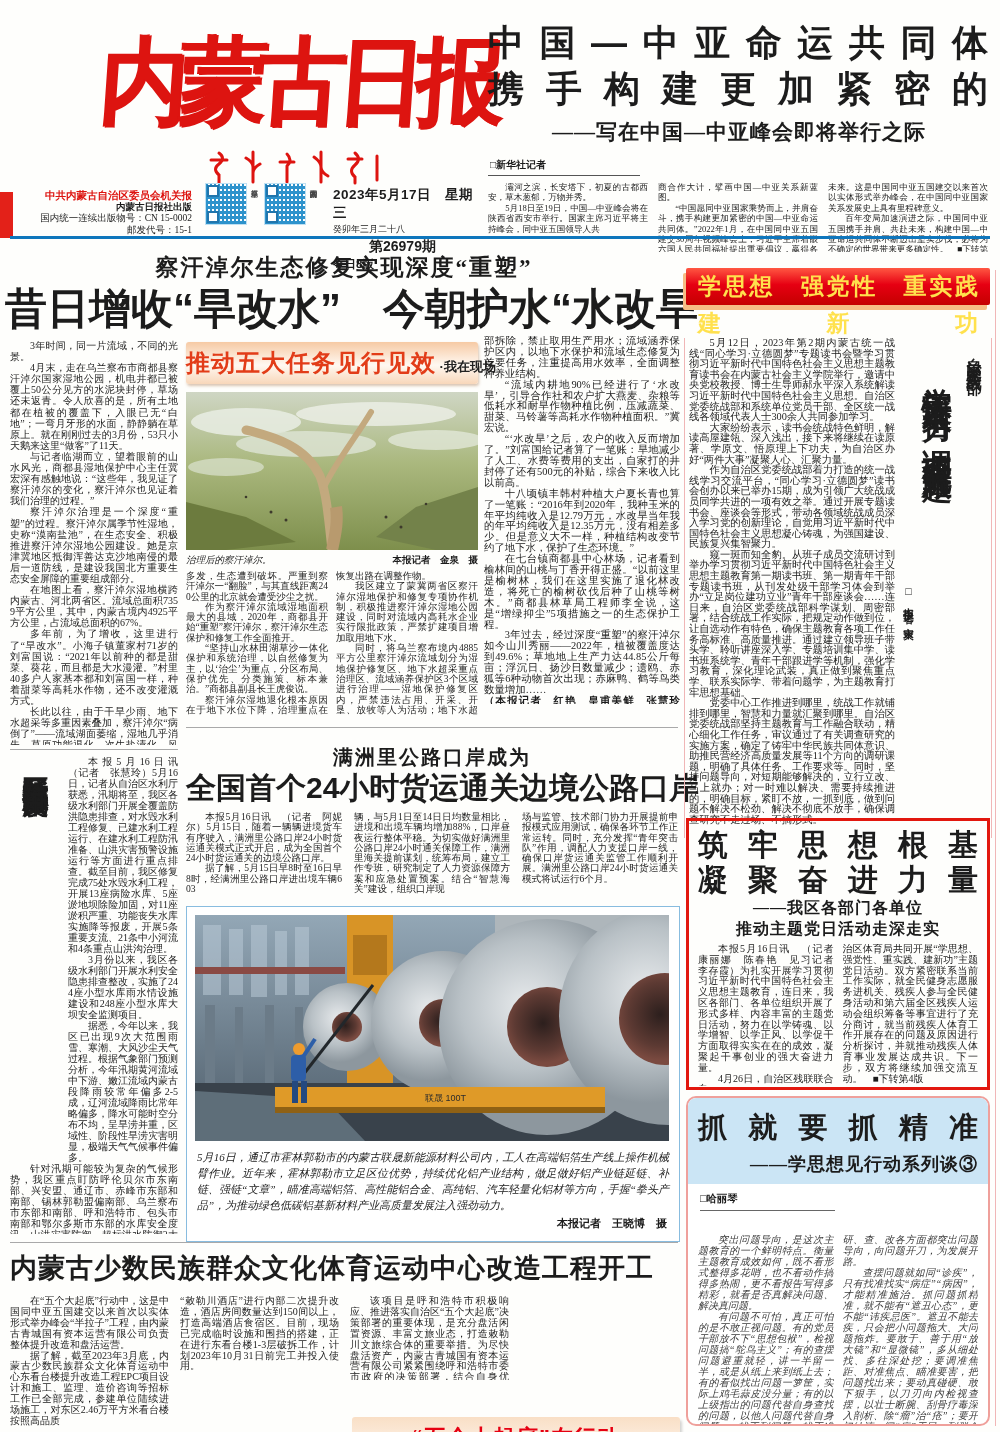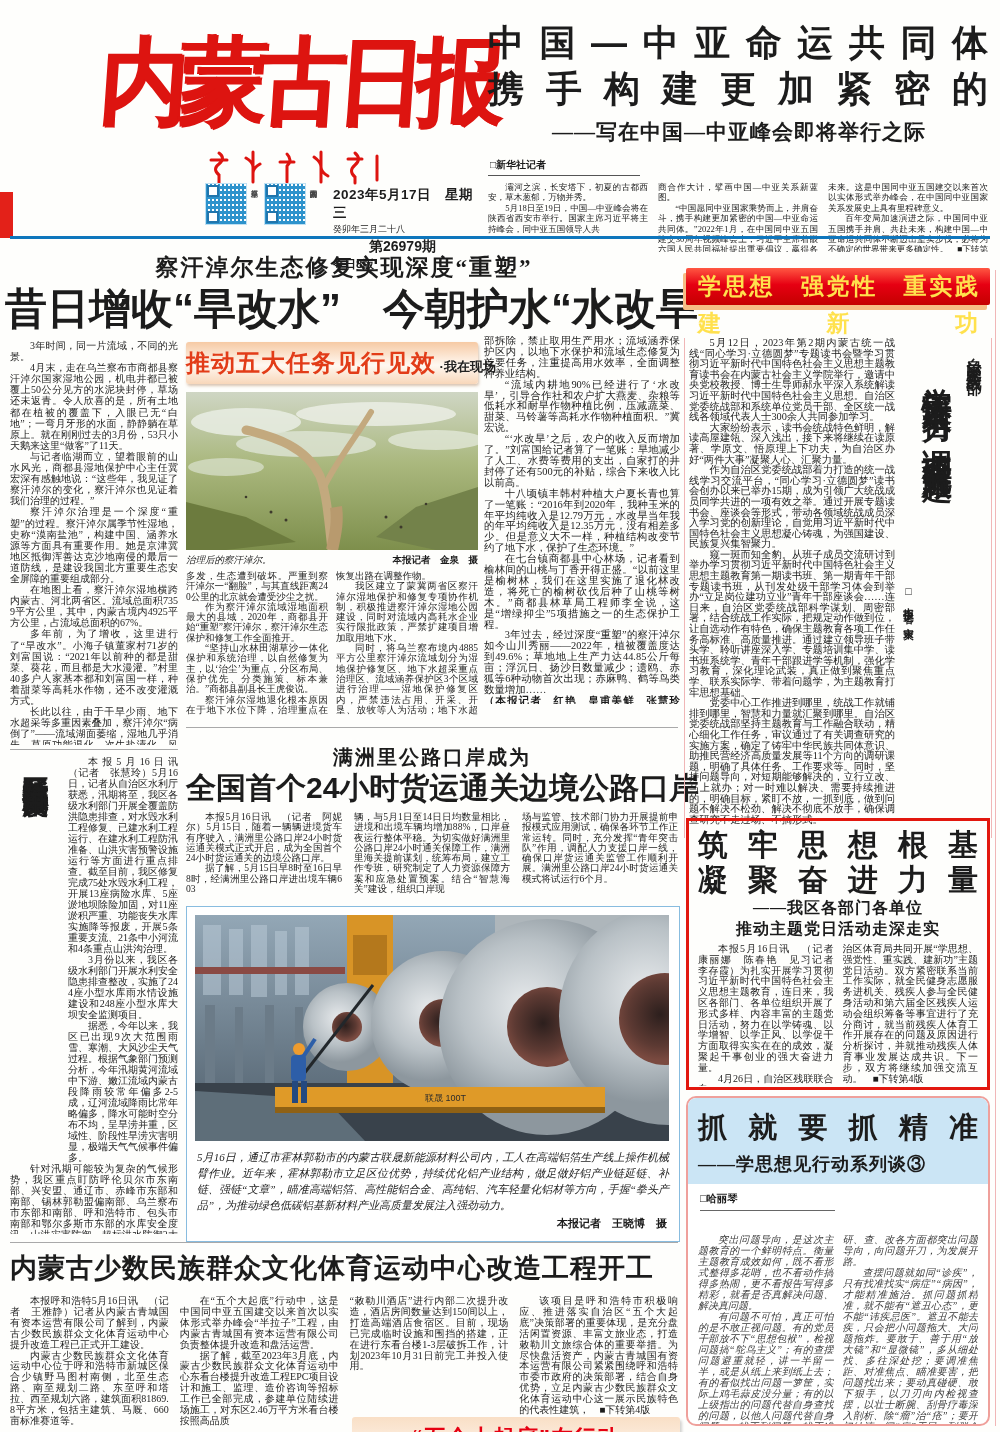--- a/index.html
+++ b/index.html
@@ -89,21 +89,21 @@
   #tz-head{width:42px;font-size:30px;font-weight:900;letter-spacing:4px;padding-top:26px;}
   #tz-kicker{width:26px;font-size:15px;font-weight:bold;padding-top:8px;letter-spacing:3px;}
   #zl{left:686px;top:818px;width:304px;height:272px;border:3px solid #e2170e;box-sizing:border-box;padding:6px 9px;}
   .zl-h{font-size:30px;font-weight:900;line-height:35px;}
   .zl-sub{font-size:16px;font-weight:bold;text-align:center;line-height:21px;letter-spacing:1px;}
   #zl-cols{display:flex;gap:9px;margin-top:5px;}
   #zl-cols>div{width:139px;height:142px;font-size:10px;line-height:10.8px;}
   #zh{left:686px;top:1096px;width:304px;height:330px;border:2px solid #efa09b;border-radius:10px;box-sizing:border-box;background:#fff;overflow:hidden;}
   #zh-head-bg{background:#cbe5f5;padding:10px 10px 8px;border-radius:8px 8px 0 0;}
   #zh-h{font-size:29px;font-weight:900;}
-  #zh-sub{font-size:18px;font-weight:bold;text-align:left;margin-top:4px;letter-spacing:1px;}
+  #zh-sub{font-size:18px;font-weight:bold;text-align:right;margin-top:4px;letter-spacing:1px;}
   #zh-byline{font-size:10.5px;font-weight:bold;border-bottom:1px solid #666;width:135px;margin:8px 0 23px 12px;padding-bottom:4px;}
   #zh-cols{display:flex;gap:9px;padding:0 10px;}
   #zh-cols>div{width:138px;height:196px;font-size:10px;line-height:11px;font-style:italic;color:#3a3a3a;}
   #pink-line{left:995px;top:270px;width:1px;height:1156px;background:#f0b6b6;}
 </style>
 </head>
 <body>
 
 <div id="page">
 
@@ -115,20 +115,26 @@
         <path d="M14 3 q7 5 0 11 q-7 5 0 11 v8"></path>
           <path d="M6 10 h16"></path>
         <path d="M48 2 v30 M41 8 q7 4 7 9 M55 14 q-7 4 -7 9"></path>
         <path d="M82 4 q6 6 0 12 v16 M75 12 h14"></path>
         <path d="M116 2 v30 M109 7 q7 5 7 10 q0 5 7 9"></path>
         <path d="M150 3 q7 6 0 12 q-7 6 0 12 v6 M143 9 h14"></path>
         <path d="M172 6 v24"></path>
       </g>
     </svg>
   </div>
+  <div class="abs" id="mast-info">
+    <div class="red">中共内蒙古自治区委员会机关报</div>
+    <div class="b">内蒙古日报社出版</div>
+    <div>国内统一连续出版物号：CN 15-0002</div>
+    <div>邮发代号：15-1</div>
+  </div>
   <div class="qr" style="left:205px;"></div>
   <div class="qr-label vert" style="left:249px;">草原全媒</div>
   <div class="qr" style="left:264px;"></div>
   <div class="qr-label vert" style="left:308px;">内蒙古新闻网</div>
   <div class="abs sans" id="dateblock">
     <div id="date-main">2023年5月17日　星期三</div>
     <div id="date-lunar">癸卯年三月二十八</div>
     <div id="date-issue">第26979期</div>
     <div id="date-pages">今日8版</div>
   </div>
@@ -155,21 +161,21 @@
   </div>
 
   <div class="abs" id="blue-rule"></div>
 
   <div class="abs" id="ms-kicker">察汗淖尔生态修复实现深度“重塑”</div>
   <div class="abs sans" id="ms-head">昔日增收“旱改水”　今朝护水“水改旱”</div>
   <div class="abs body-text" id="ms-col1">
       <p class="para">3年时间，同一片流域，不同的光景。</p>
       <p class="para">4月末，走在乌兰察布市商都县察汗淖尔国家湿地公园，机电井都已被覆上50公分见方的水泥块封停，草场还未返青。令人欣喜的是，所有土地都在植被的覆盖下，入眼已无“白地”；一弯月牙形的水面，静静躺在草原上。就在刚刚过去的3月份，53只小天鹅来这里“做客”了11天。</p>
       <p class="para">与记者临湖而立，望着眼前的山水风光，商都县湿地保护中心主任冀宏深有感触地说：“这些年，我见证了察汗淖尔的变化，察汗淖尔也见证着我们治理的过程。”</p>
-      <p class="para">察汗淖尔治理是一个深度“重塑”的过程。察汗淖尔属季节性湿地，史称“漠南盐池”，构建中国、涵养水源等方面具有重要作用。她是京津冀地区抵御浑善达克沙地南侵的最后一道防线，是建设我国北方重要生态安全屏障的重要组成部分。</p>
+      <p class="para">察汗淖尔治理是一个深度“重塑”的过程。察汗淖尔属季节性湿地，史称“漠南盐池”，在生态安全、积极推进察汗淖尔湿地公园建设。她是京津冀地区抵御浑善达克沙地南侵的最后一道防线，是建设我国北方重要生态安全屏障的重要组成部分。</p>
       <p class="para">在地图上看，察汗淖尔湿地横跨内蒙古、河北两省区。流域总面积7359平方公里，其中，内蒙古境内4925平方公里，占流域总面积的67%。</p>
       <p class="para">多年前，为了增收，这里进行了“旱改水”。小海子镇董家村71岁的刘富国说：“2021年以前种的都是甜菜、葵花，而且都是大水漫灌。”村里40多户人家基本都和刘富国一样，种着甜菜等高耗水作物，还不改变灌溉方式。</p>
       <p class="para">长此以往，由于干旱少雨、地下水超采等多重因素叠加，察汗淖尔“病倒了”——流域湖面萎缩，湿地几乎消失，草原功能退化，次生盐渍化，风沙危害</p>
     </div>
   <div class="abs sans" id="ms-banner">
     <span class="t1">推动五大任务见行见效</span><span class="t2"> ·我在现场</span>
   </div>
   <div class="abs" id="ms-photo">
     <svg width="292" height="158" viewBox="0 0 292 158" preserveAspectRatio="none">
       <defs>
@@ -316,24 +322,20 @@
         <p class="para">据悉，今年以来，我区已出现9次大范围雨雪、寒潮、大风沙尘天气过程。根据气象部门预测分析，今年汛期黄河流域中下游、嫩江流域内蒙古段降雨较常年偏多2-5成，辽河流域降雨比常年略偏多，降水可能时空分布不均，呈旱涝并重，区域性、阶段性旱涝灾害明显，极端天气气候事件偏多。</p>
         <p class="para">针对汛期可能较为复杂的气候形势，我区重点盯防呼伦贝尔市东南部、兴安盟、通辽市、赤峰市东部和南部、锡林郭勒盟偏南部、乌兰察布市东部和南部、呼和浩特市、包头市南部和鄂尔多斯市东部的水库安全度汛、山洪灾害防御、超标洪水防御3大风险，重点加强对水库汛限水位的监控，精准做好山洪灾害的防治和监测预警，强化堤防工程观测巡查和出险抢护，同时对我区在建水利工程进行全方位排查，确保安全度汛。</p>
       </div>
   </div>
 
   <div class="hr" style="left:10px;top:1242px;width:668px;"></div>
 
   <div class="abs sans" id="bt-head">内蒙古少数民族群众文化体育运动中心改造工程开工</div>
   <div class="abs" id="bt-cols">
     <div class="body-text">
-        <p class="para">本报呼和浩特5月16日讯　（记者　王雅静）记者从内蒙古青城国有资本运营有限公司了解到，内蒙古少数民族群众文化体育运动中心提升改造工程已正式开工建设。</p>
-        <p class="para">内蒙古少数民族群众文化体育运动中心位于呼和浩特市新城区保合少镇野马图村南侧，北至生态路、南至规划二路、东至呼和塔拉、西至规划六路，建筑面积81869.8平方米，包括主建筑、马厩、660亩标准赛道等。</p>
-      </div>
-    <div class="body-text">
         <p class="para">在“五个大起底”行动中，这是中国同中亚五国建交以来首次以实体形式举办峰会“半拉子”工程，由内蒙古青城国有资本运营有限公司负责整体提升改造和盘活运营。</p>
         <p class="para">据了解，截至2023年3月底，内蒙古少数民族群众文化体育运动中心东看台楼提升改造工程EPC项目设计和施工、监理、造价咨询等招标工作已全部完成，参建单位陆续进场施工，对东区2.46万平方米看台楼按照高品质</p>
       </div>
     <div class="body-text cont">
         <p class="para">“敕勒川酒店”进行内部二次提升改造，酒店房间数量达到150间以上，打造高端酒店食宿区。目前，现场已完成临时设施和围挡的搭建，正在进行东看台楼1-3层破拆工作，计划2023年10月31日前完工并投入使用。</p>
       </div>
     <div class="body-text">
         <p class="para">该项目是呼和浩特市积极响应、推进落实自治区“五个大起底”决策部署的重要体现，是充分盘活闲置资源、丰富文旅业态，打造敕勒川文旅综合体的重要举措。为尽快盘活资产，内蒙古青城国有资本运营有限公司紧紧围绕呼和浩特市委市政府的决策部署，结合自身优势，立足内蒙古少数民族群众文化体育运动中心这一展示民族特色的代表性建筑，　■下转第4版</p>
       </div>
   </div>

